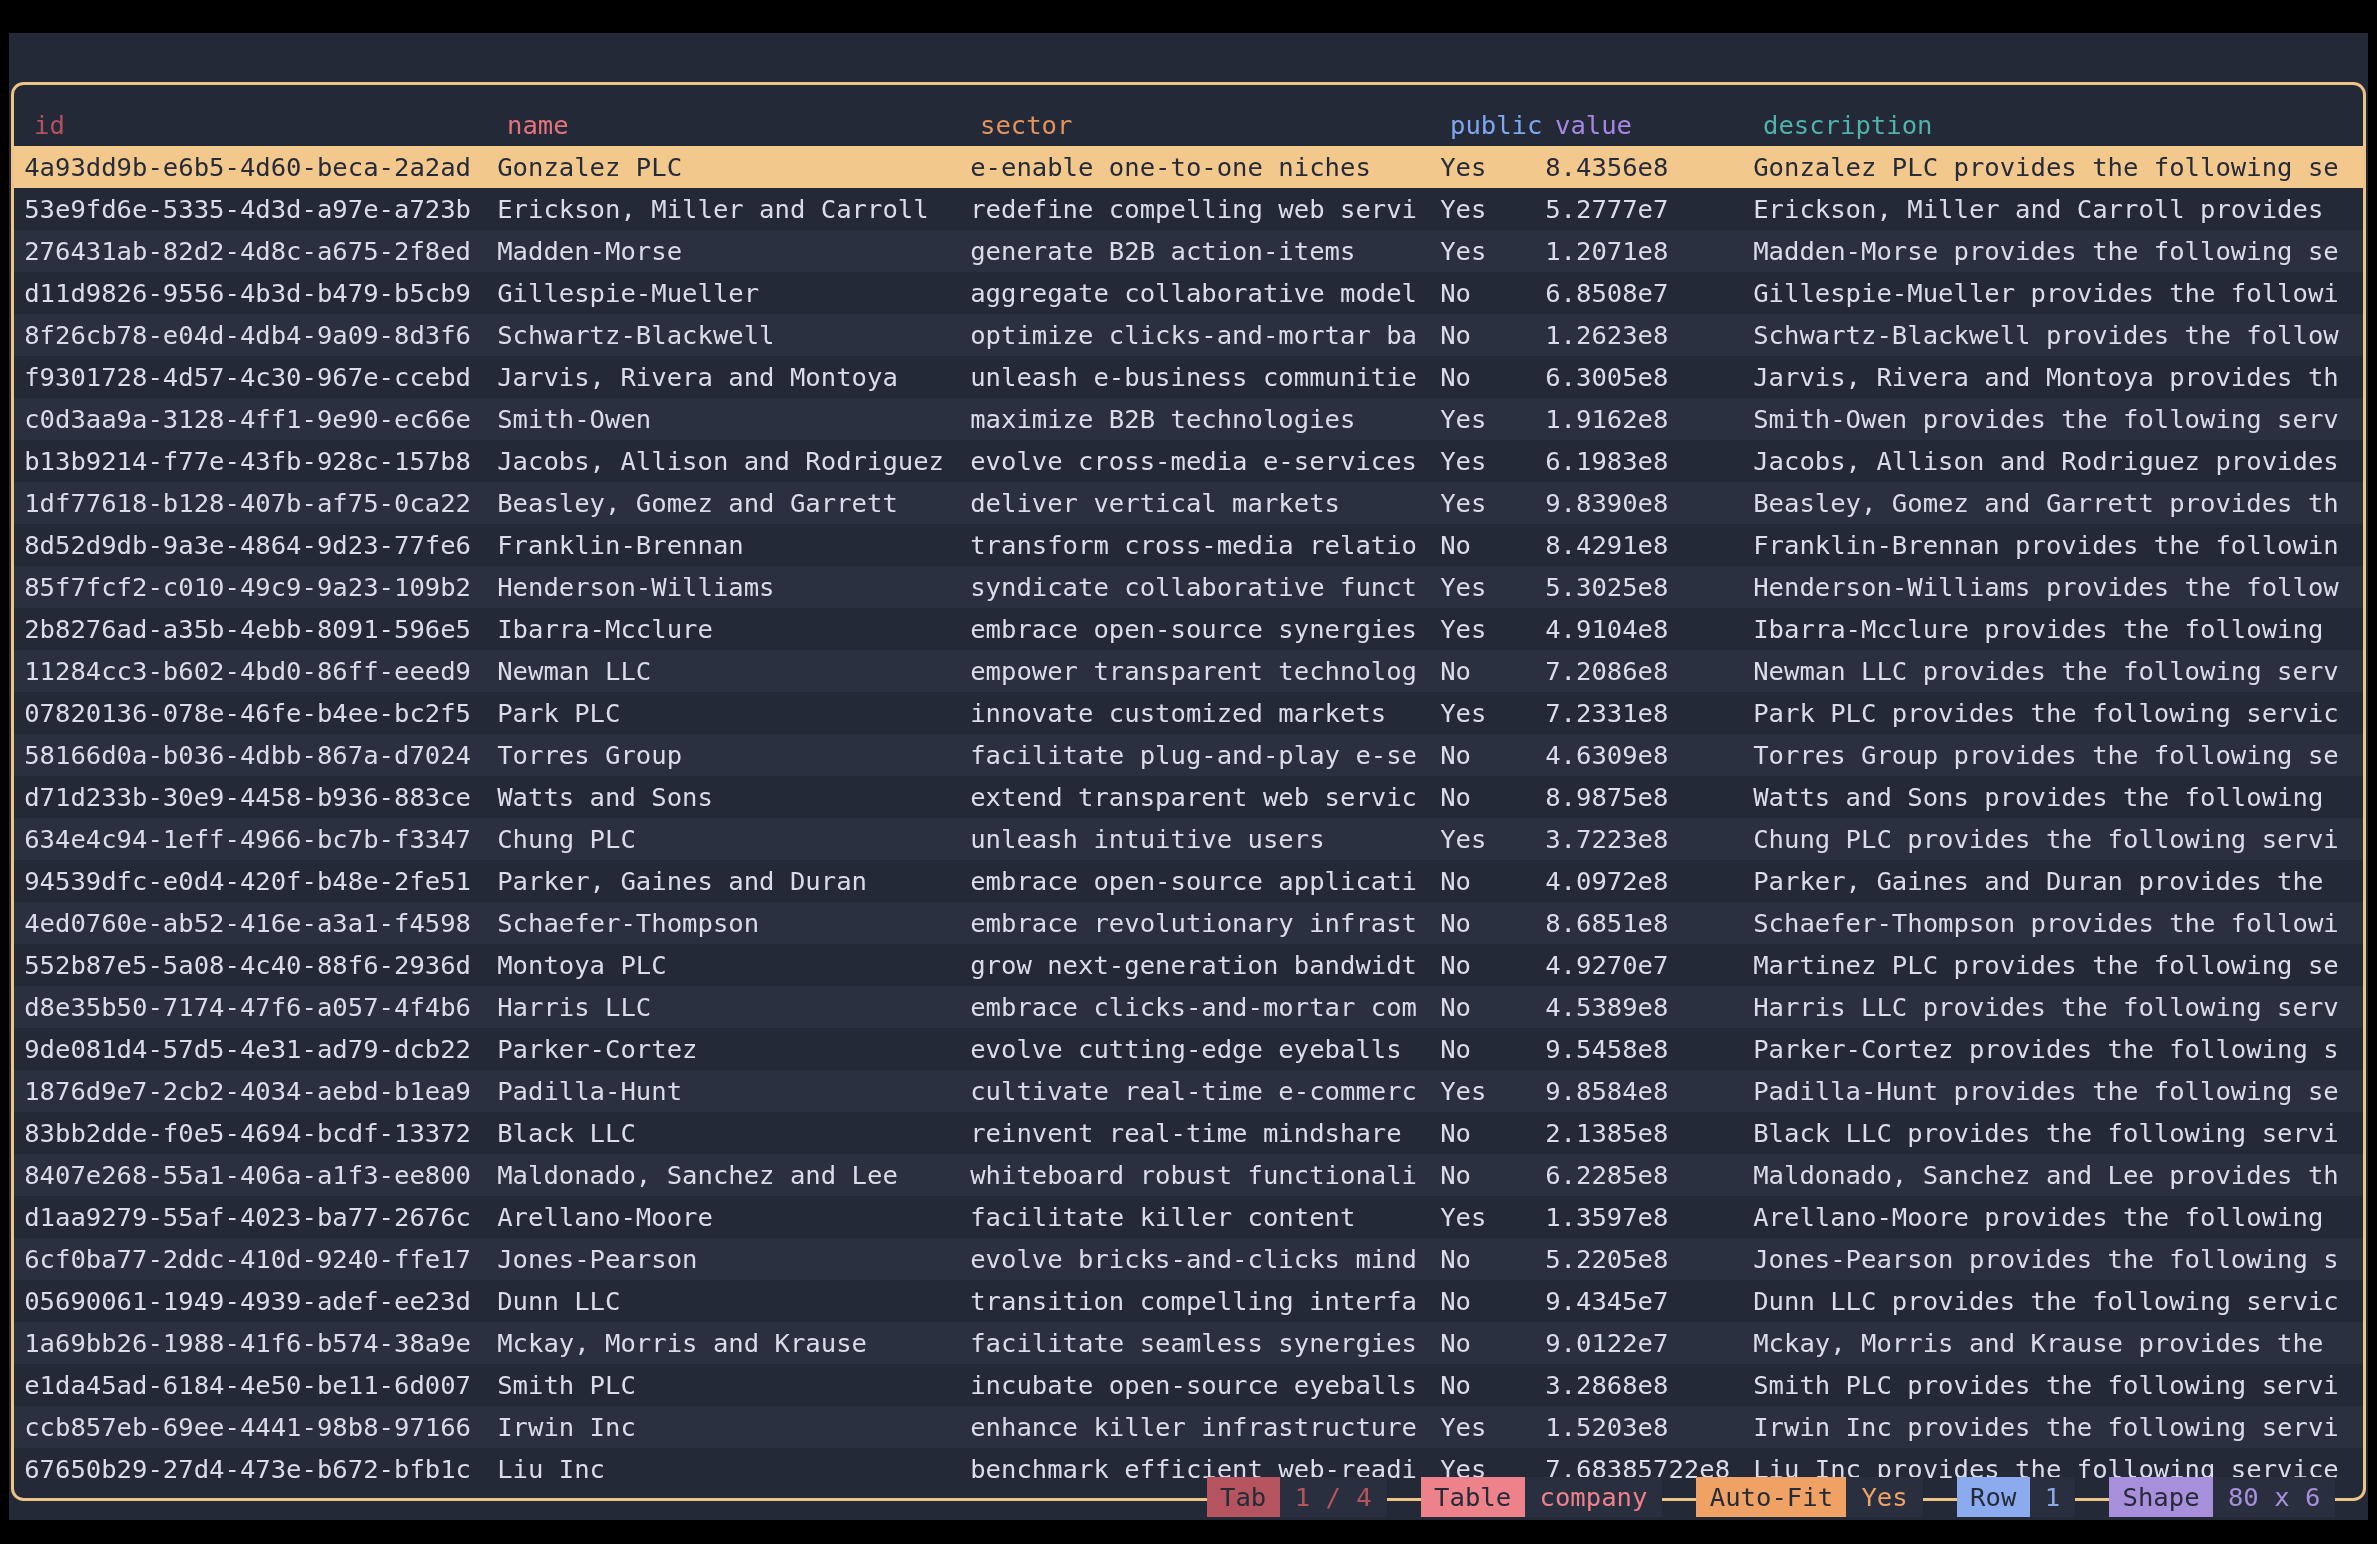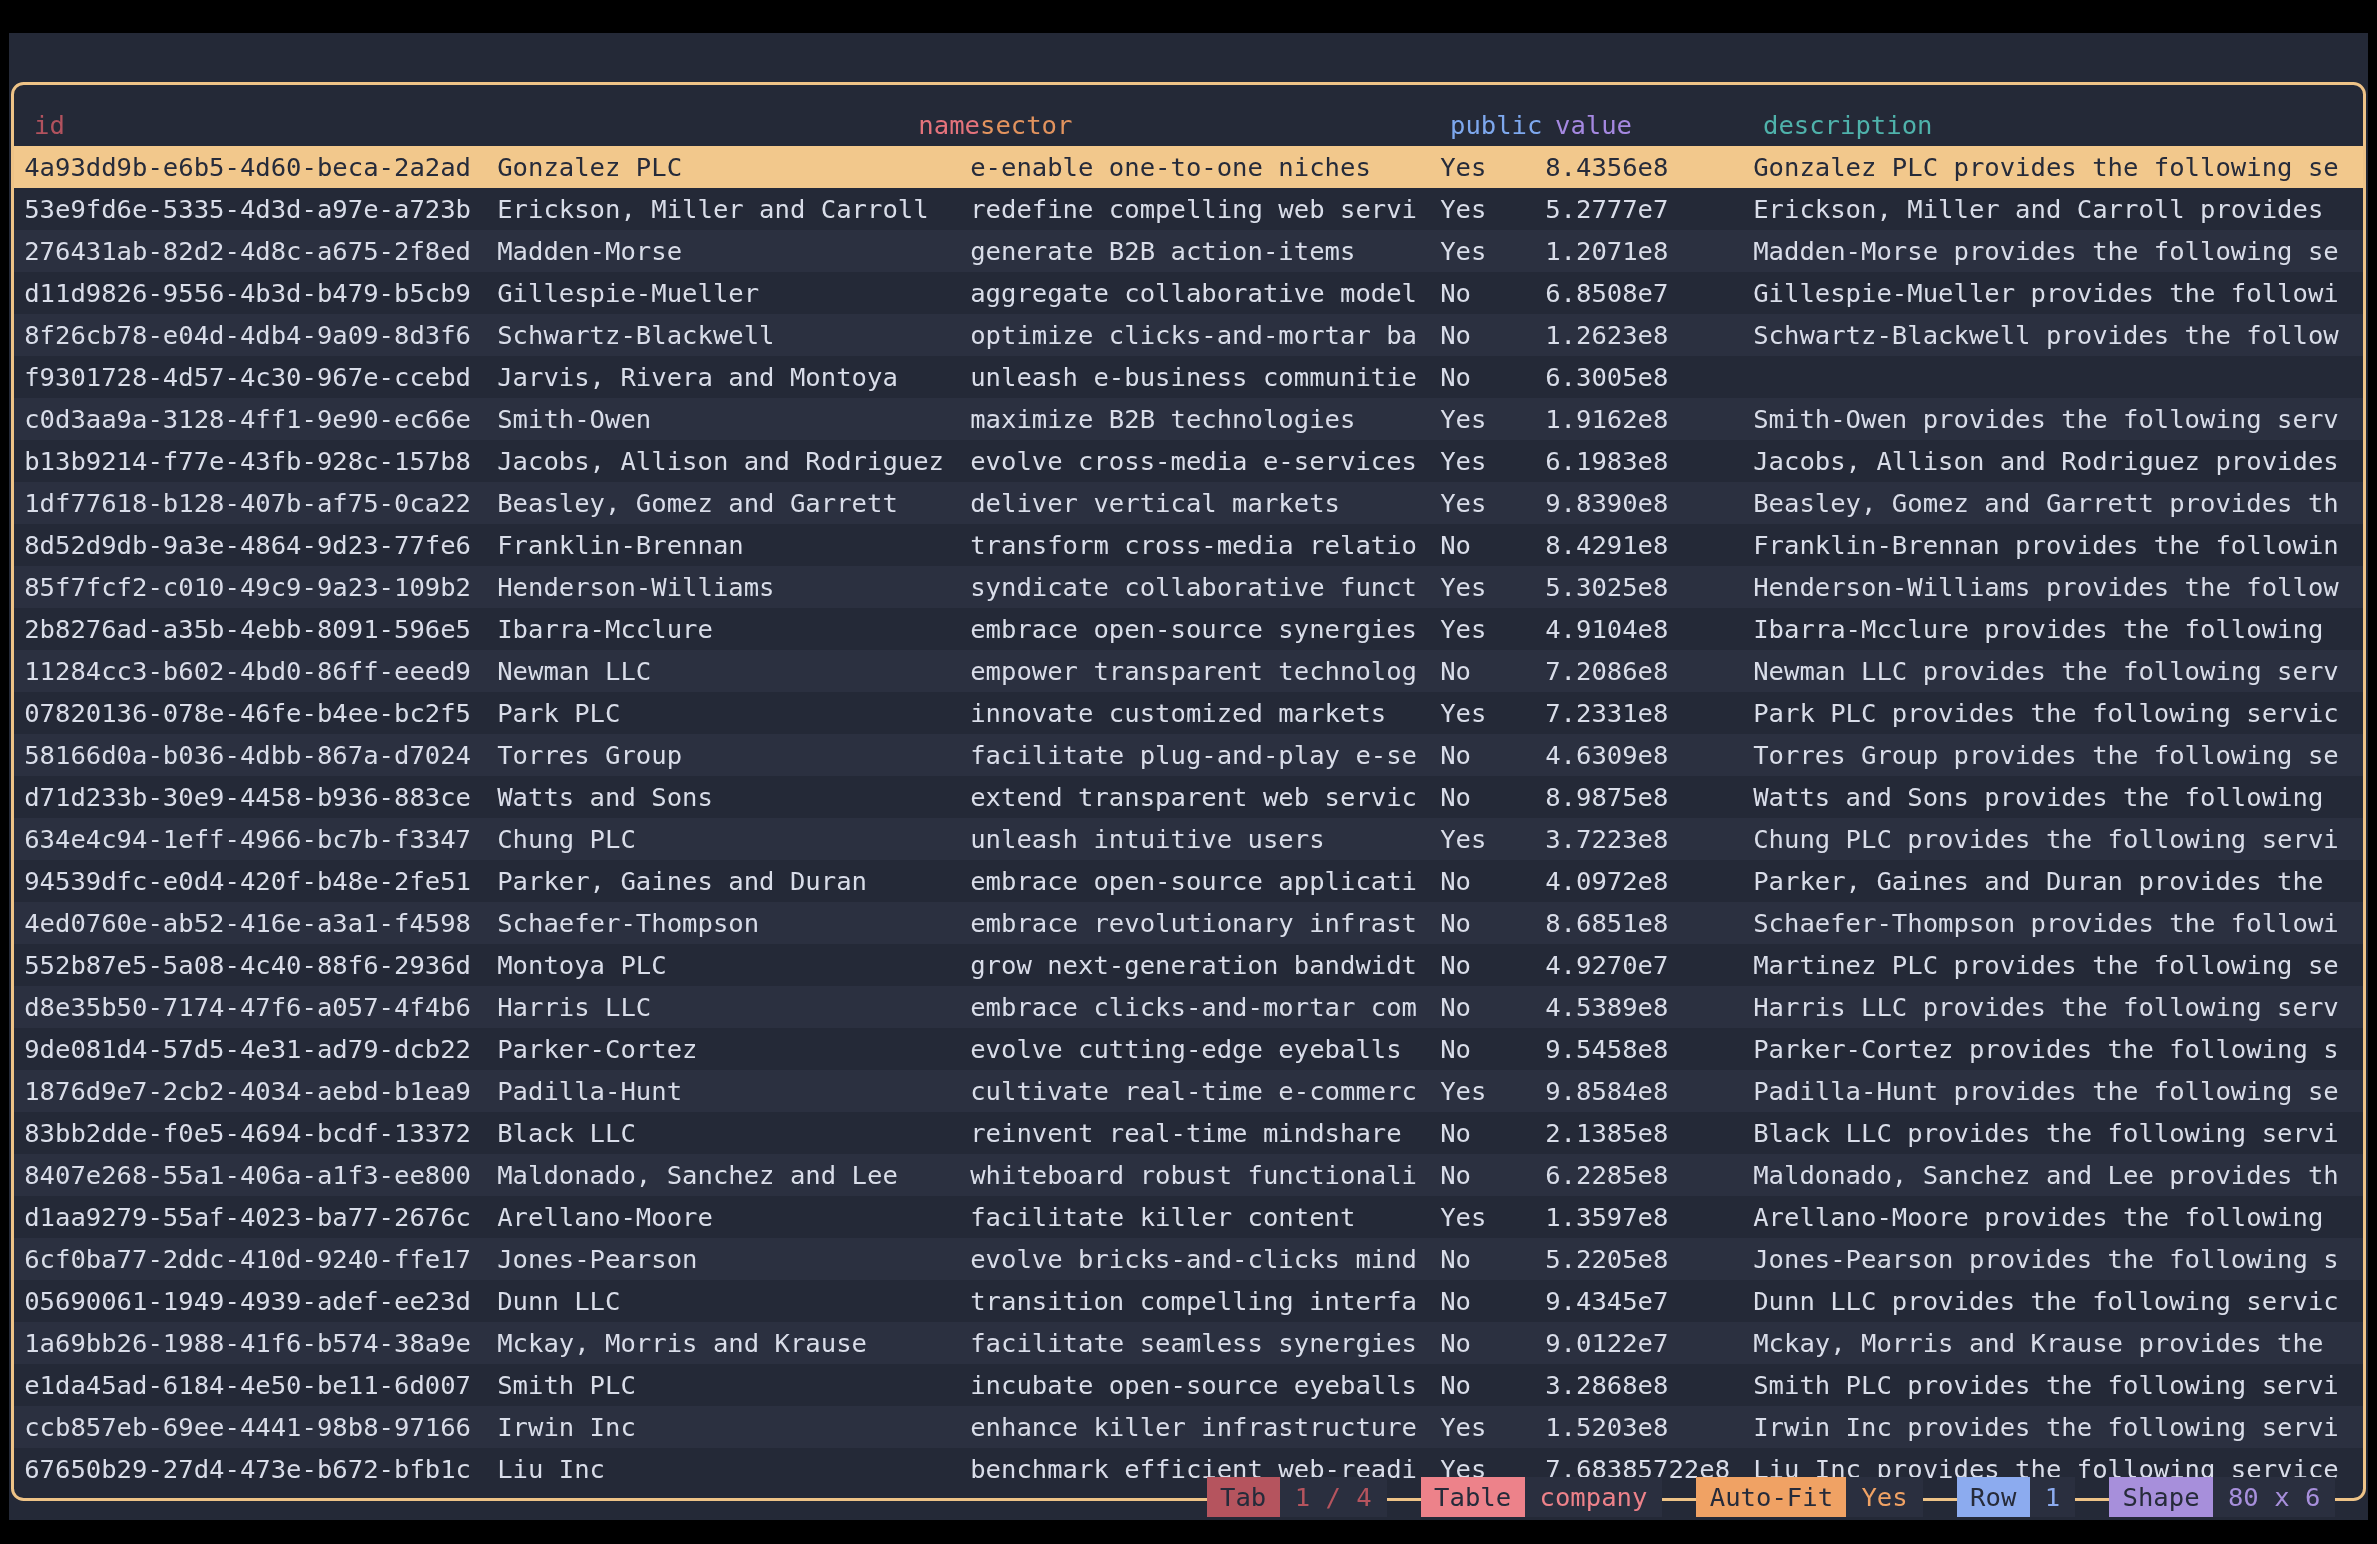--- a/index.html
+++ b/index.html
@@ -23,21 +23,21 @@
   .status-value{padding:0 15px;background:#2a2f3f;}
 </style>
 </head>
 <body>
 
 <div class="terminal">
   <div class="frame">
     <div class="tablebody">
       <div class="header-row" id="header-row">
           <span class="cell" style="color: rgb(178, 82, 94);">id</span>
-          <span class="cell" style="color: rgb(229, 115, 124); text-align: right;">name</span>
+          <span class="cell" style="color: rgb(229, 115, 124);">name</span>
           <span class="cell" style="color: rgb(226, 147, 94);">sector</span>
           <span class="cell" style="color: rgb(126, 168, 238);">public</span>
           <span class="cell" style="color: rgb(165, 136, 225);">value</span>
           <span class="cell" style="color: rgb(79, 178, 171);">description</span>
         </div>
       <div id="rows-container">
           <div class="row selected">
             <span class="cell">4a93dd9b-e6b5-4d60-beca-2a2ad</span>
             <span class="cell">Gonzalez PLC</span>
             <span class="cell">e-enable one-to-one niches</span>
@@ -76,20 +76,21 @@
             <span class="cell">No</span>
             <span class="cell">1.2623e8</span>
             <span class="cell">Schwartz-Blackwell provides the follow</span>
           </div>
           <div class="row">
             <span class="cell">f9301728-4d57-4c30-967e-ccebd</span>
             <span class="cell">Jarvis, Rivera and Montoya</span>
             <span class="cell">unleash e-business communitie</span>
             <span class="cell">No</span>
             <span class="cell">6.3005e8</span>
+            <span class="cell">Jarvis, Rivera and Montoya provides th</span>
           </div>
           <div class="row stripe">
             <span class="cell">c0d3aa9a-3128-4ff1-9e90-ec66e</span>
             <span class="cell">Smith-Owen</span>
             <span class="cell">maximize B2B technologies</span>
             <span class="cell">Yes</span>
             <span class="cell">1.9162e8</span>
             <span class="cell">Smith-Owen provides the following serv</span>
           </div>
           <div class="row">

